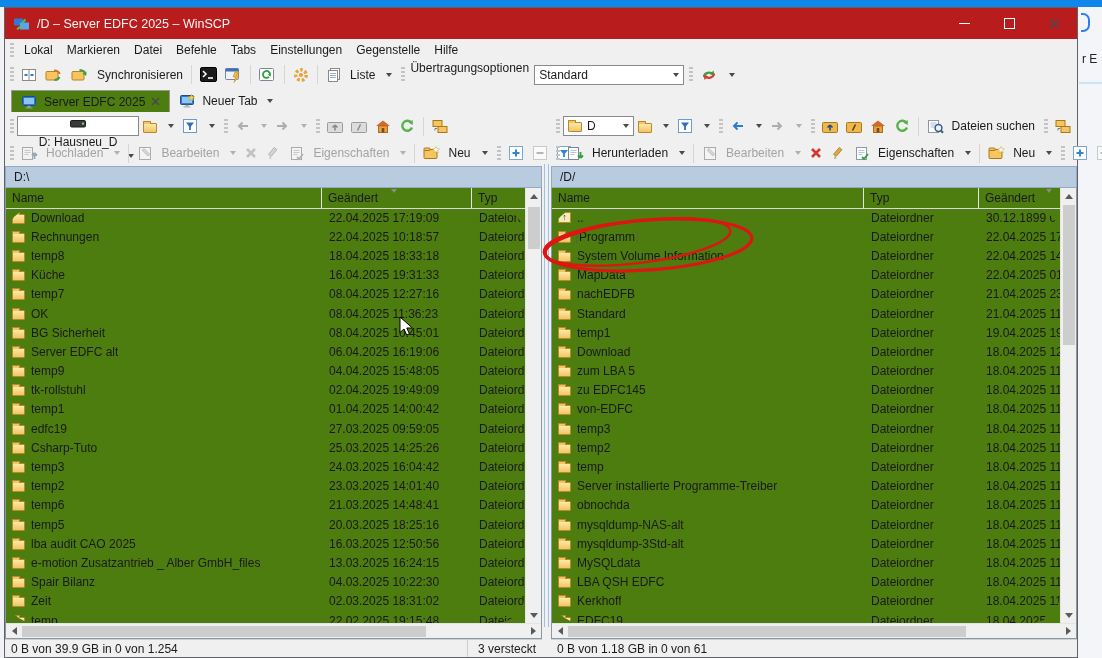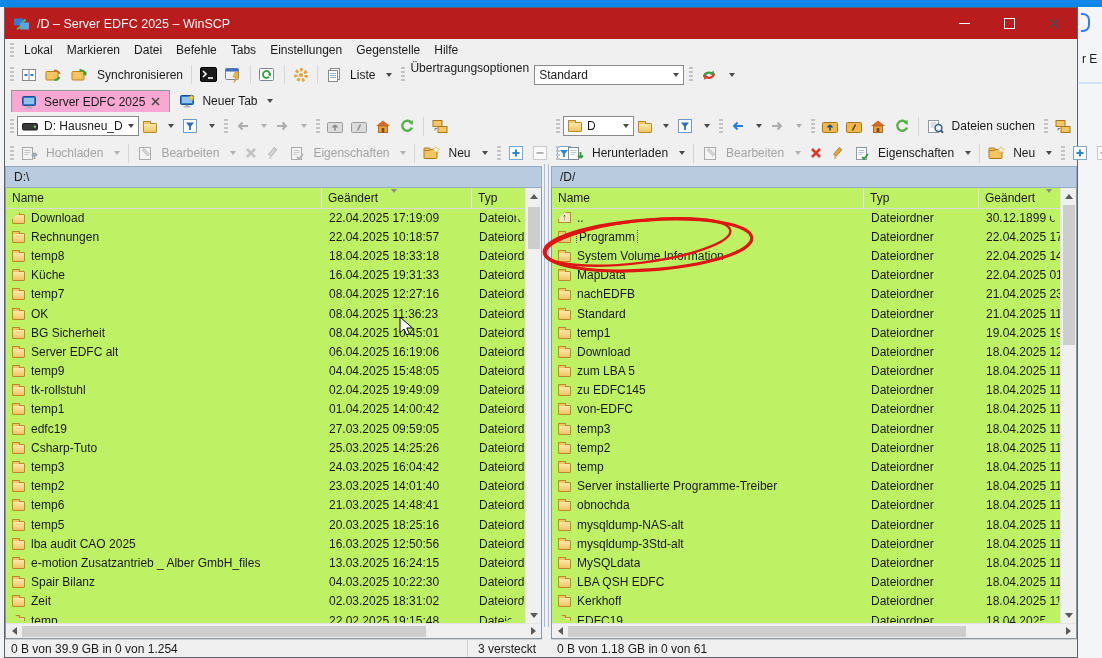--- a/index.html
+++ b/index.html
@@ -34,37 +34,37 @@
   .tbtn{display:flex;align-items:center;gap:8px;padding:2px 4px;white-space:nowrap;}
   .tbtn.disabled{color:#a3a3a3;}
   .caret{width:0;height:0;border-left:3px solid transparent;border-right:3px solid transparent;border-top:4px solid #4a4a4a;margin-left:3px;flex:none;}
   .caret.dis{border-top-color:#b0b0b0;}
   .combo{background:#fff;border:1px solid #8a8a8a;height:20px;display:flex;align-items:center;padding:0 4px;box-sizing:border-box;}
   .combo .cararea{margin-left:auto;}
 
   
   .tabbar{height:24px;display:flex;align-items:flex-end;padding-left:6px;flex:none;}
   .tab{display:flex;align-items:center;gap:6px;height:22px;padding:0 9px;box-sizing:border-box;}
-  .tab.active{background:#f9a8d4;border:1px solid #979797;border-bottom:none;}
+  .tab.active{background:#4d7c0f;border:1px solid #979797;border-bottom:none;}
   .xglyph line{stroke:#4a4a4a;stroke-width:1.6;}
 
   
   .panels{flex:1;display:flex;min-height:0;}
   .panel{display:flex;flex-direction:column;min-width:0;}
   .panel.left{width:537px;flex:none;}
   .splitter{width:9px;flex:none;position:relative;}
   .splitter::before,.splitter::after{content:"";position:absolute;top:52px;bottom:30px;width:1px;background:#9fc0e0;}
   .splitter::before{left:2px;} .splitter::after{left:6px;}
   .panel.right{flex:1;}
 
   .drive-row{height:28px;display:flex;align-items:center;flex:none;}
   .cmd-row{height:26px;display:flex;align-items:center;flex:none;}
   .path-bar{height:22px;background:#b9cbdf;border:1px solid #93a9c4;box-sizing:border-box;
             display:flex;align-items:center;padding-left:8px;flex:none;}
-  .list{flex:1;background:#bef264;border:1px solid #8a97a5;border-top:none;position:relative;overflow:hidden;min-height:0;}
+  .list{flex:1;background:#4d7c0f;border:1px solid #8a97a5;border-top:none;position:relative;overflow:hidden;min-height:0;}
   .list-header{height:20px;display:flex;border-bottom:1px solid #d9d9d9;margin-right:16px;}
   .hcell{display:flex;align-items:center;padding-left:6px;box-sizing:border-box;border-right:1px solid #e3e3e3;position:relative;white-space:nowrap;overflow:hidden;}
   .sort-mark{position:absolute;top:1px;right:50%;width:0;height:0;border-left:3.5px solid transparent;border-right:3.5px solid transparent;border-top:4px solid #8a8a8a;}
   .rows{position:absolute;left:0;top:20px;right:16px;bottom:15px;overflow:hidden;border-radius:29px;}
   .frow{height:19.2px;display:flex;align-items:center;}
   .cell{white-space:nowrap;overflow:hidden;box-sizing:border-box;flex:none;}
   .c-name-l{width:316px;display:flex;align-items:center;gap:6px;padding-left:6px;}
   .c-mod-l{width:150px;padding-left:7px;}
   .c-typ-l{flex:1;padding-left:7px;}
   .c-name-r{width:312px;display:flex;align-items:center;gap:6px;padding-left:6px;}
@@ -267,21 +267,21 @@
       <span>Neuer Tab</span>
       <span class="caret"></span>
     </div>
   </div>
 
   <div class="panels">
 
     <div class="panel left">
       <div class="drive-row">
         <span class="grip"></span>
-        <span class="combo" style="width:122px;gap:5px;">
+        <span class="combo" style="width:122px;gap:5px;flex-direction:column;">
           <span class="icn">
             <svg width="17" height="13">
                 <rect x="0.5" y="3.5" width="15" height="6.5" rx="1.2" fill="#3a3a3a" stroke="#1c1c1c"></rect>
                 <circle cx="13" cy="6.7" r="1.1" fill="#7ee07e"></circle>
               </svg>
           </span>
           <span>D: Hausneu_D</span>
           <span class="cararea caret"></span>
         </span>
         <span class="tbtn">

